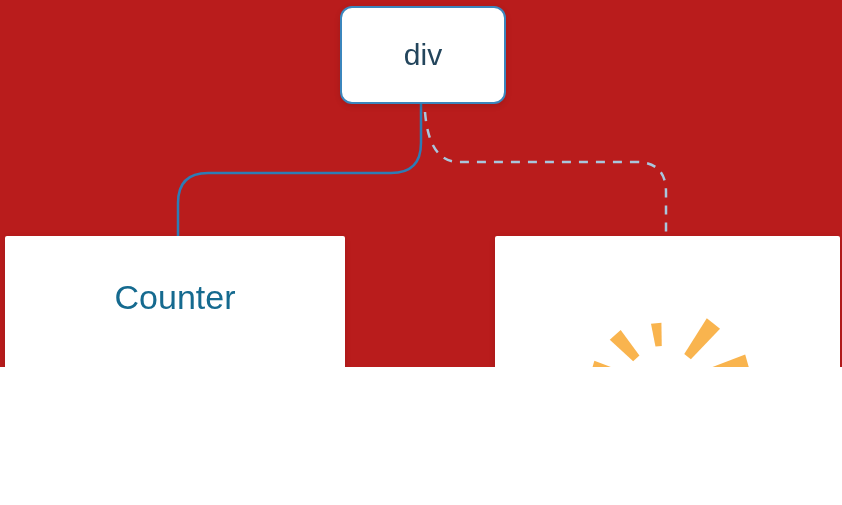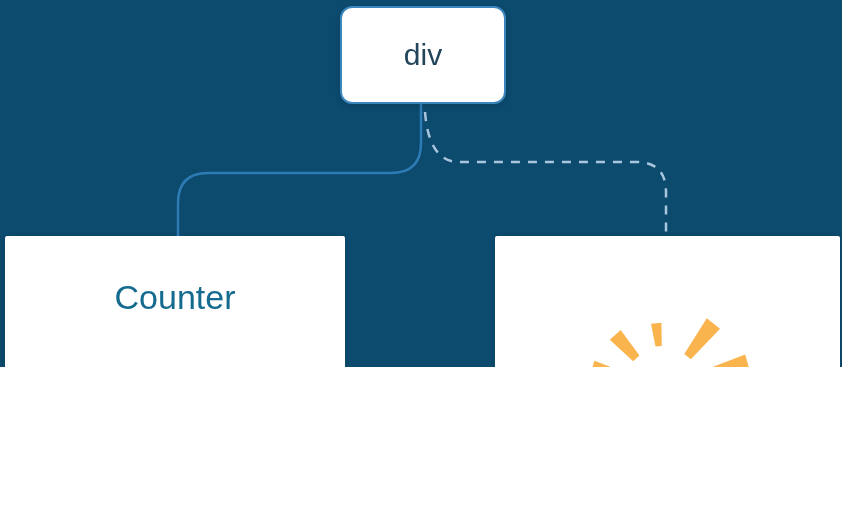--- a/index.html
+++ b/index.html
@@ -4,21 +4,21 @@
 <style>
   html, body {
     margin: 0;
     padding: 0;
     font-family: "Liberation Sans", sans-serif;
   }
   .canvas {
     position: relative;
     width: 842px;
     height: 367px;
-    background: #0c4a6e;
+    background: #b91c1c;
     overflow: hidden;
   }
   .connectors {
     position: absolute;
     left: 0;
     top: 0;
     width: 842px;
     height: 505px;
     pointer-events: none;
   }

